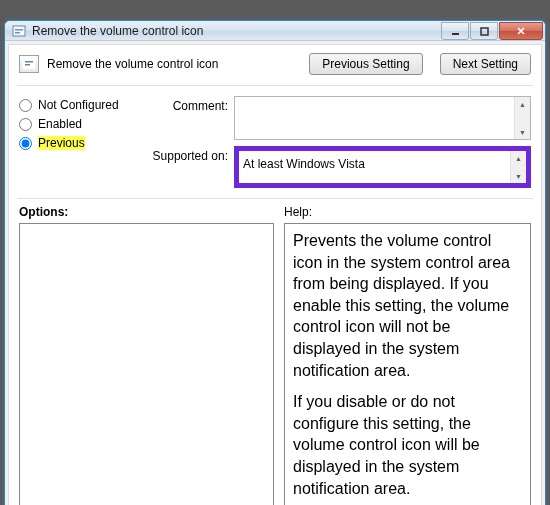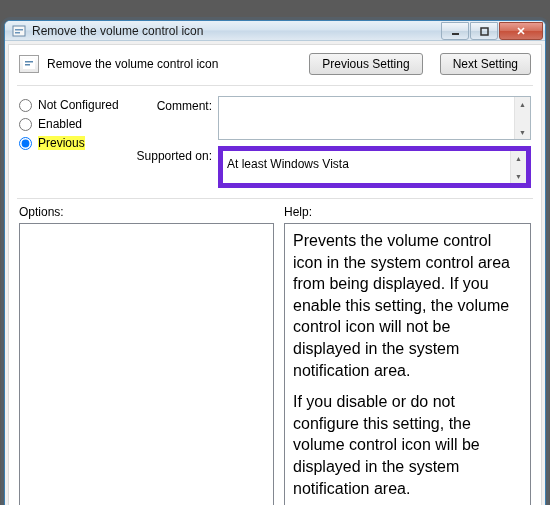--- a/index.html
+++ b/index.html
@@ -88,21 +88,21 @@
     border: 1px solid #8e8f8f;
     background: linear-gradient(#f5f5f5, #e1e1e1);
     font-size: 12px;
     font-family: inherit;
     border-radius: 3px;
     cursor: pointer;
   }
   .hr { height: 1px; background: #e0e0e0; margin: 0 -2px 10px -2px; }
   .config-row {
     display: flex;
-    gap: 10px;
+    gap: 26px;
   }
   .radios {
     width: 105px;
     display: flex;
     flex-direction: column;
     gap: 5px;
     padding-top: 2px;
   }
   .radio-row {
     display: flex; align-items: center; gap: 4px;
@@ -161,21 +161,21 @@
   .supported-wrap {
     flex: 1;
     border: 5px solid #6d28d9;
     background: #fff;
     display: flex;
     justify-content: flex-end;
   }
   .hr2 { height: 1px; background: #e0e0e0; margin: 10px -2px 6px -2px; }
   .panels-header { display: flex; gap: 10px; }
   .panels-header .col-label { font-size: 12px; padding-bottom: 4px; }
-  .panels-header .col1 { width: 255px; }
+  .panels-header .col1 { width: 255px; font-weight: bold; }
   .panels-body {
     flex: 1;
     display: flex;
     gap: 10px;
     min-height: 0;
   }
   .panel {
     border: 1px solid #828790;
     background: #fff;
     overflow: auto;

